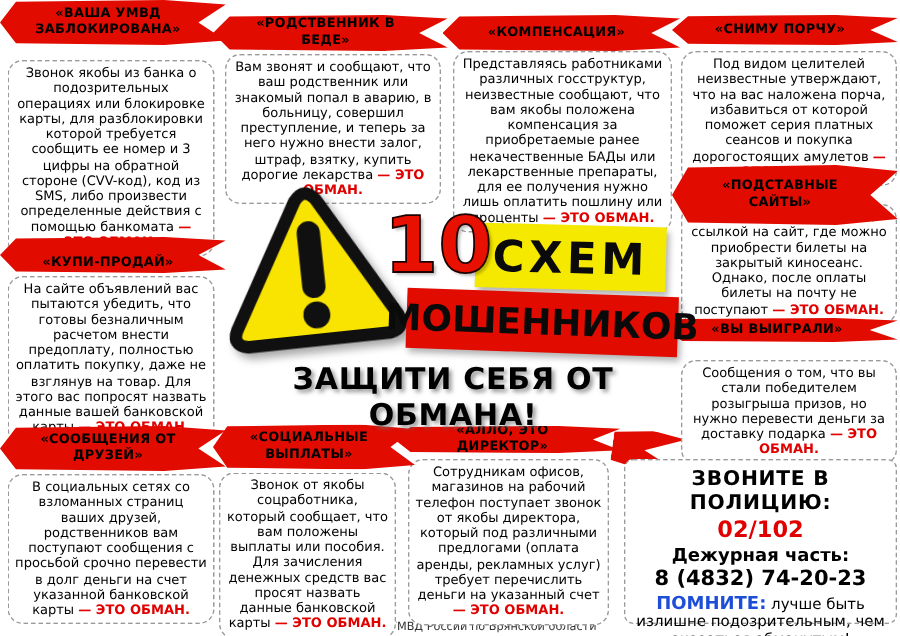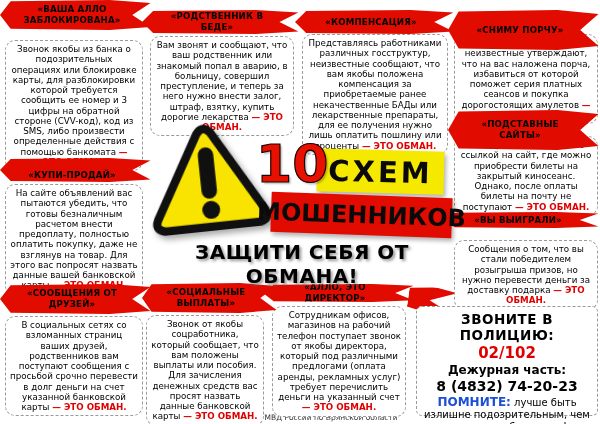--- a/index.html
+++ b/index.html
@@ -25,21 +25,21 @@
   }
   .warn{color:#e10000;font-weight:bold;}
   
   .b1{left:0;top:8;width:152px;height:30px;}     .x1{left:5px;top:40px;width:138px;min-height:98px;}
   .b2{left:0;top:158px;width:152px;height:24px;align-items:flex-end;} .x2{left:5px;top:184px;width:138px;min-height:112px;}
   .b3{left:0;top:284px;width:152px;height:30px;} .x3{left:5px;top:316px;width:138px;min-height:96px;}
   .b4{left:142px;top:10px;width:158px;height:24px;} .x4{left:150px;top:36px;width:144px;min-height:96px;}
   .b5{left:142px;top:283px;width:136px;height:30px;} .x5{left:146px;top:315px;width:118px;min-height:98px;}
   .b6{left:263px;top:284px;width:152px;height:18px;} .x6{left:272px;top:306px;width:134px;min-height:106px;}
   .b7{left:295px;top:10px;width:160px;height:24px;text-align:center;} .x7{left:302px;top:34px;width:146px;min-height:112px;}
-  .b8{left:448px;top:10px;width:152px;height:40px;} .x8{left:454px;top:34px;width:144px;min-height:72px;}
+  .b8{left:448px;top:10px;width:152px;height:20px;} .x8{left:454px;top:34px;width:144px;min-height:72px;}
   .b9{left:448px;top:110px;width:152px;height:40px;} .x9{left:454px;top:136px;width:144px;min-height:74px;}
   .b10{left:444px;top:212px;width:156px;height:16px;} .x10{left:454px;top:240px;width:144px;min-height:62px;}
   
   .tail{
     position:absolute;left:408px;top:287px;width:48px;height:27px;background:#e10b00;z-index:2;
     clip-path:polygon(0 15%,55% 0,100% 10%,45% 50%,100% 95%,50% 100%,0 85%);
     transform:rotate(8deg);
   }
   
   .tri{
@@ -85,21 +85,21 @@
     position:absolute;left:0;top:413px;width:600px;text-align:center;
     font-size:7.5px;color:#333;z-index:1;
   }
 </style>
 </head>
 <body>
 
 <div class="poster">
 
   <div class="banner b1">
-    <span>«ВАША АЛЛО ЗАБЛОКИРОВАНА»</span>
+    <span>«ВАША УМВД ЗАБЛОКИРОВАНА»</span>
   </div>
   <div class="card-box x1">
     <span>Звонок якобы из банка о подозрительных операциях или блокировке карты, для разблокировки которой требуется сообщить ее номер и 3 цифры на обратной стороне (CVV-код), код из SMS, либо произвести определенные действия с помощью банкомата</span>
     <span class="warn">— ЭТО ОБМАН.</span>
   </div>
 
   <div class="banner b2">
     <span>«КУПИ-ПРОДАЙ»</span>
   </div>
   <div class="card-box x2">

